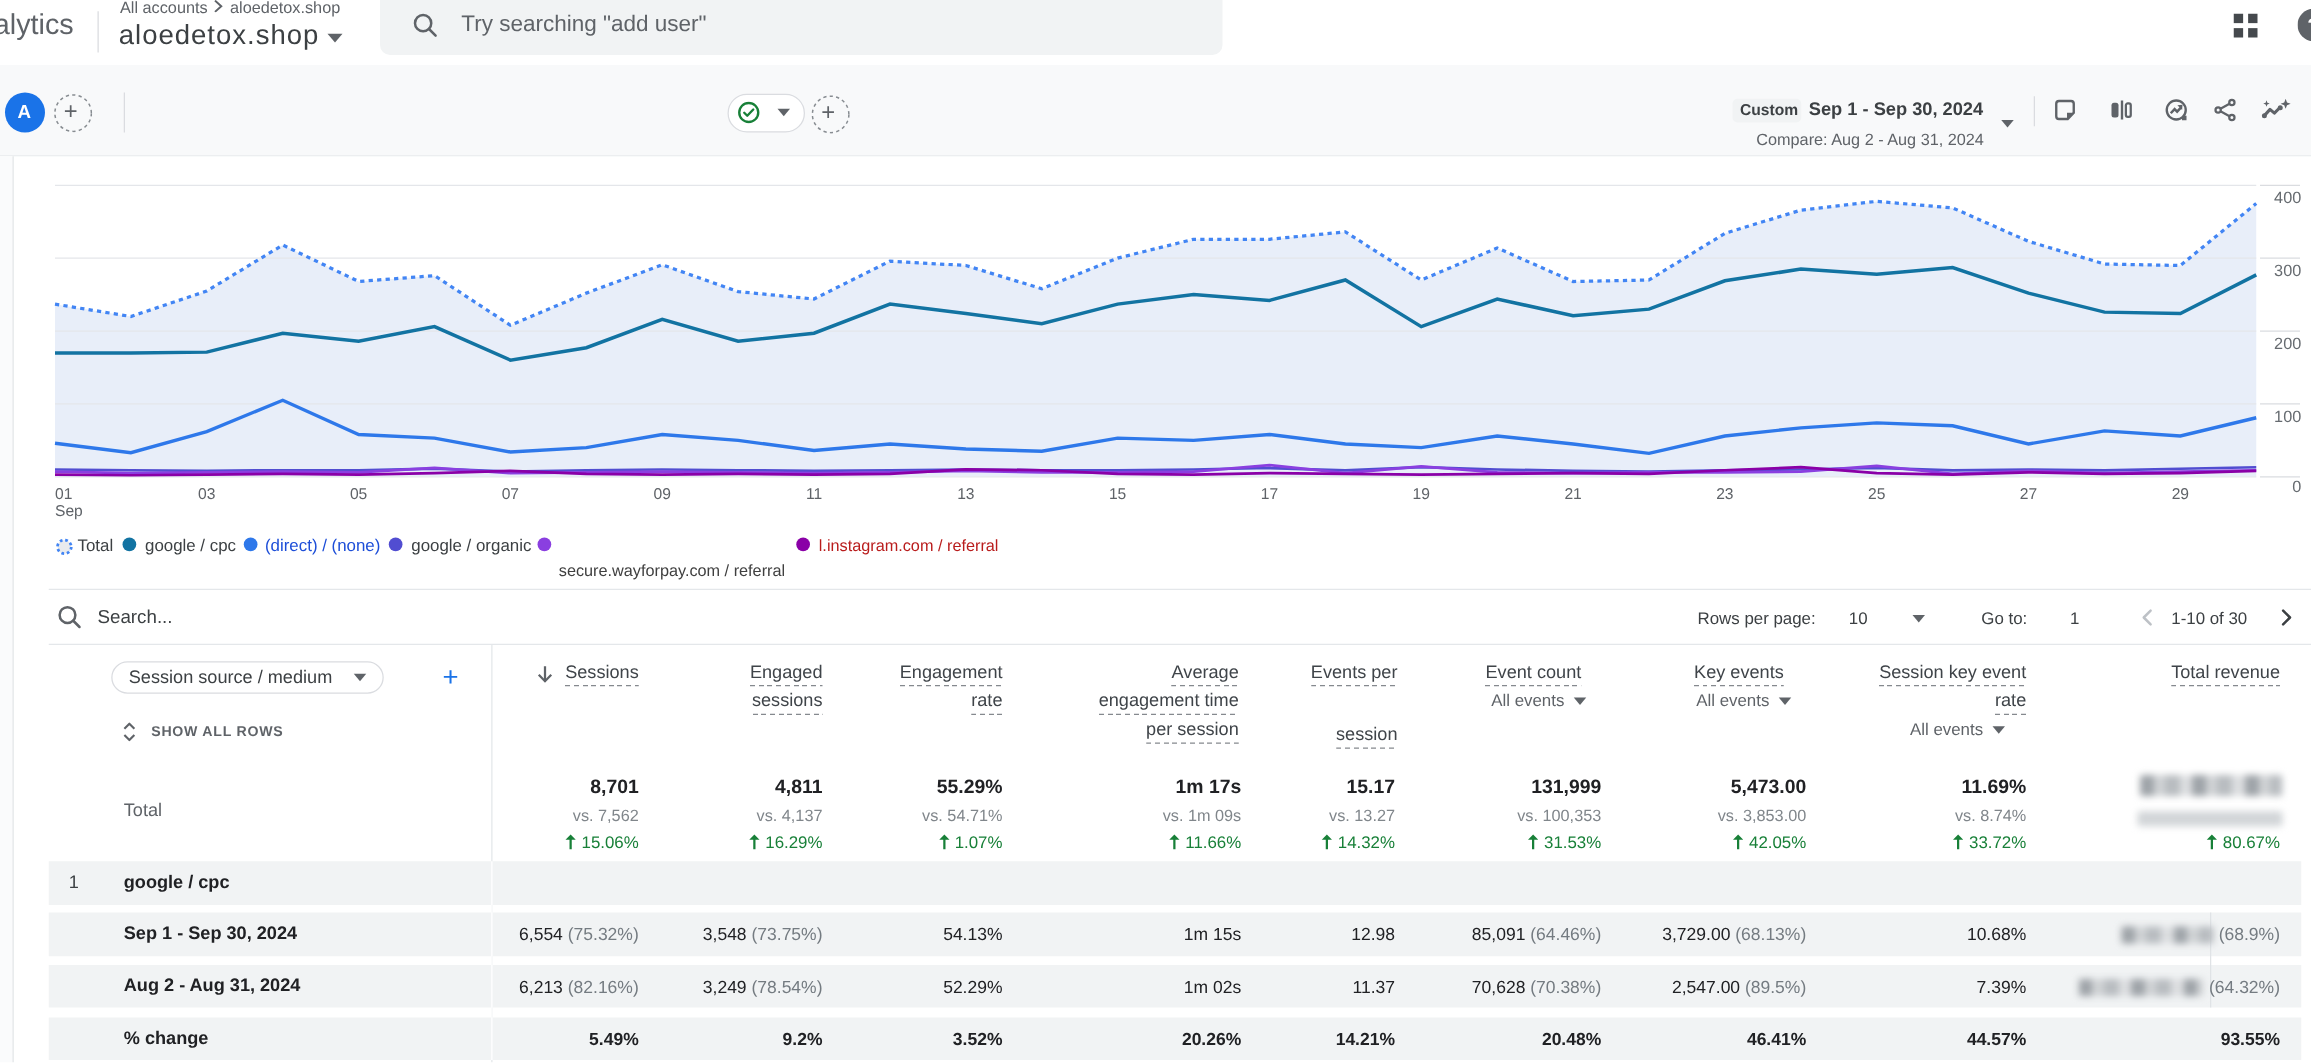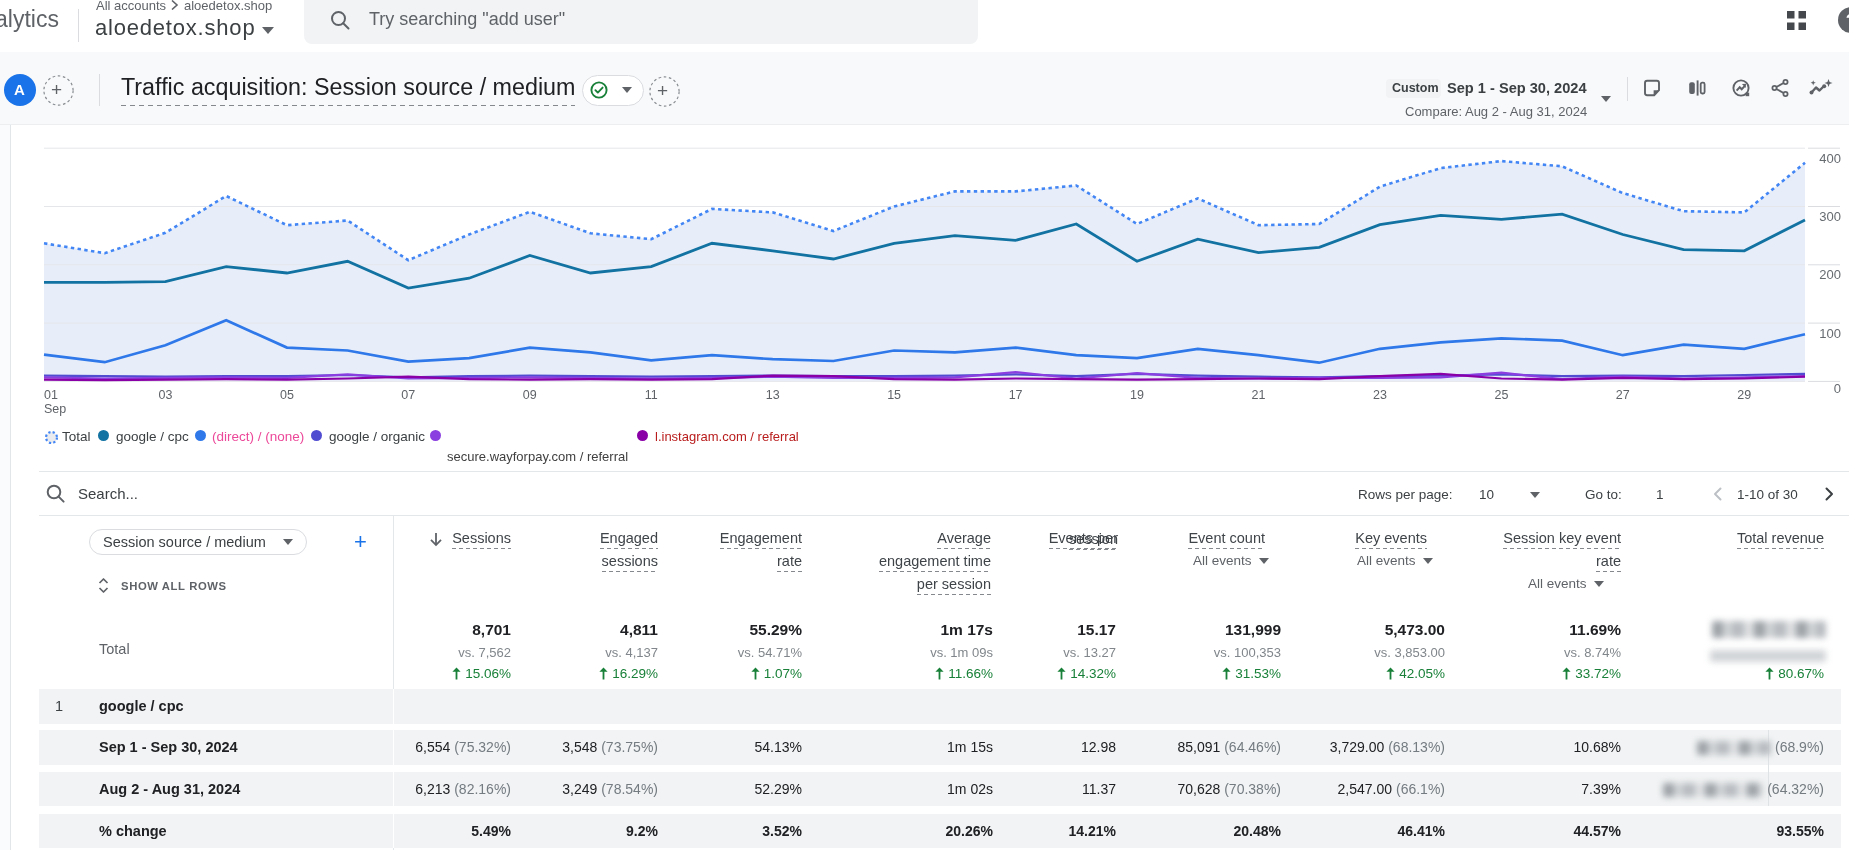--- a/index.html
+++ b/index.html
@@ -53,21 +53,20 @@
     </svg>
 
   <div class="abs" style="left:0;top:52px;width:1849px;height:73px;background:#f8f9fa;border-bottom:1px solid #eceef0;"></div>
   <div class="abs" style="left:4px;top:74px;width:32px;height:32px;border-radius:50%;background:#1a73e8;"></div>
   <div class="abs" style="left:14px;top:81px;font-size:15px;font-weight:bold;color:#fff;">A</div>
   <svg class="abs" style="left:43px;top:75px;" width="31" height="31" viewBox="0 0 31 31">
       <circle cx="15.5" cy="15.5" r="14.6" fill="none" stroke="#878c91" stroke-width="1.2" stroke-dasharray="2.6 2.6"></circle>
     </svg>
   <div class="abs" style="left:51px;top:79px;font-size:19px;color:#5f6368;font-weight:400;">+</div>
   <div class="abs" style="left:99px;top:74px;width:1px;height:32px;background:#dadce0;"></div>
-  <div class="abs" style="left:121px;top:74px;font-size:23.3px;color:#202124;padding-bottom:5px;background:repeating-linear-gradient(90deg,#85898e 0 5px,rgba(0,0,0,0) 5px 9px) left bottom / 100% 1.5px no-repeat;">Traffic acquisition: Session source / medium</div>
 
   <div class="abs" style="left:582px;top:75px;width:62px;height:31px;background:#fff;border:1px solid #dadce0;border-radius:16px;"></div>
   <svg class="abs" style="left:590px;top:81px;" width="18" height="18" viewBox="0 0 18 18">
       <circle cx="9" cy="9" r="7.6" fill="none" stroke="#188038" stroke-width="1.9"></circle>
       <path d="M5.4 9.2l2.4 2.4 4.8-5" fill="none" stroke="#188038" stroke-width="1.9" stroke-linecap="round" stroke-linejoin="round"></path>
     </svg>
   <div class="abs" style="left:622px;top:87px;width:0;height:0;border-left:5px solid transparent;border-right:5px solid transparent;border-top:6px solid #5f6368;"></div>
   <svg class="abs" style="left:649px;top:76px;" width="31" height="31" viewBox="0 0 31 31">
       <circle cx="15.5" cy="15.5" r="14.6" fill="none" stroke="#878c91" stroke-width="1.2" stroke-dasharray="2.6 2.6"></circle>
     </svg>
@@ -159,21 +158,21 @@
     <text x="44" y="288" font-size="12.5" fill="#5f6368">Sep</text>
   </svg>
 
   <svg class="abs" style="left:44px;top:430px;" width="15" height="15" viewBox="0 0 15 15">
       <circle cx="7.5" cy="7.5" r="5.5" fill="#e9ebee" stroke="#4285f4" stroke-width="2.2" stroke-dasharray="2.2 2.2"></circle>
     </svg>
   <div class="abs" style="left:62px;top:429px;font-size:13.5px;color:#3c4043;">Total</div>
   <div class="abs" style="left:98px;top:430px;width:11px;height:11px;border-radius:50%;background:#1273a2;"></div>
   <div class="abs" style="left:116px;top:429px;font-size:13.5px;color:#3c4043;">google / cpc</div>
   <div class="abs" style="left:195px;top:430px;width:11px;height:11px;border-radius:50%;background:#2e78ea;"></div>
-  <div class="abs" style="left:212px;top:429px;font-size:13.5px;color:#ec4899;">(direct) / (none)</div>
+  <div class="abs" style="left:212px;top:429px;font-size:13.5px;color:#1d4ed8;">(direct) / (none)</div>
   <div class="abs" style="left:311px;top:430px;width:11px;height:11px;border-radius:50%;background:#514dd1;"></div>
   <div class="abs" style="left:329px;top:429px;font-size:13.5px;color:#3c4043;">google / organic</div>
   <div class="abs" style="left:430px;top:430px;width:11px;height:11px;border-radius:50%;background:#8a3fe0;"></div>
   <div class="abs" style="left:447px;top:449px;font-size:13px;color:#404040;">secure.wayforpay.com / referral</div>
   <div class="abs" style="left:637px;top:430px;width:11px;height:11px;border-radius:50%;background:#8a00a7;"></div>
   <div class="abs" style="left:655px;top:429px;font-size:13px;color:#b91c1c;">l.instagram.com / referral</div>
 
   <div class="abs" style="left:39px;top:471px;width:1810px;height:1px;background:#e4e7ea;"></div>
   <svg class="abs" style="left:45px;top:483px;" width="21" height="21" viewBox="0 0 21 21">
       <circle cx="9" cy="9" r="6.3" fill="none" stroke="#5f6368" stroke-width="2"></circle>
@@ -211,21 +210,21 @@
     </svg>
   <div class="abs hdr dashu" style="right:1338px;top:530px;">Sessions</div>
   <div class="abs hdr dashu" style="right:1191px;top:530px;">Engaged</div>
   <div class="abs hdr dashu" style="right:1191px;top:553px;">sessions</div>
   <div class="abs hdr dashu" style="right:1047px;top:530px;">Engagement</div>
   <div class="abs hdr dashu" style="right:1047px;top:553px;">rate</div>
   <div class="abs hdr dashu" style="right:858px;top:530px;">Average</div>
   <div class="abs hdr dashu" style="right:858px;top:553px;">engagement time</div>
   <div class="abs hdr dashu" style="right:858px;top:576px;">per session</div>
   <div class="abs hdr dashu" style="right:731px;top:530px;">Events per</div>
-  <div class="abs hdr dashu" style="right:731px;top:531px;">session</div>
+  <div class="abs hdr dashu" style="right:731px;top:580px;">session</div>
   <div class="abs hdr dashu" style="right:584px;top:530px;">Event count</div>
   <div class="abs" style="right:580px;top:553px;font-size:13.5px;color:#5f6368;">All events&nbsp;&nbsp;<span style="display:inline-block;width:0;height:0;border-left:5px solid transparent;border-right:5px solid transparent;border-top:6px solid #5f6368;margin-bottom:1px;"></span></div>
   <div class="abs hdr dashu" style="right:422px;top:530px;">Key events</div>
   <div class="abs" style="right:416px;top:553px;font-size:13.5px;color:#5f6368;">All events&nbsp;&nbsp;<span style="display:inline-block;width:0;height:0;border-left:5px solid transparent;border-right:5px solid transparent;border-top:6px solid #5f6368;margin-bottom:1px;"></span></div>
   <div class="abs hdr dashu" style="right:228px;top:530px;">Session key event</div>
   <div class="abs hdr dashu" style="right:228px;top:553px;">rate</div>
   <div class="abs" style="right:245px;top:576px;font-size:13.5px;color:#5f6368;">All events&nbsp;&nbsp;<span style="display:inline-block;width:0;height:0;border-left:5px solid transparent;border-right:5px solid transparent;border-top:6px solid #5f6368;margin-bottom:1px;"></span></div>
   <div class="abs hdr dashu" style="right:25px;top:530px;">Total revenue</div>
 
   <div class="abs" style="left:99px;top:641px;font-size:14.5px;color:#5f6368;">Total</div>
@@ -296,21 +295,21 @@
   <div class="abs cellv r" style="right:228px;top:739px;">10.68%</div>
   <div class="abs cellv r" style="right:25px;top:739px;"><span class="blurbox" style="width:74px;height:14px;"></span> <span class="pgray">(68.9%)</span></div>
 
   <div class="abs" style="left:99px;top:781px;font-size:14.5px;font-weight:bold;color:#202124;">Aug 2 - Aug 31, 2024</div>
   <div class="abs cellv r" style="right:1338px;top:781px;">6,213 <span class="pgray">(82.16%)</span></div>
   <div class="abs cellv r" style="right:1191px;top:781px;">3,249 <span class="pgray">(78.54%)</span></div>
   <div class="abs cellv r" style="right:1047px;top:781px;">52.29%</div>
   <div class="abs cellv r" style="right:856px;top:781px;">1m 02s</div>
   <div class="abs cellv r" style="right:733px;top:781px;">11.37</div>
   <div class="abs cellv r" style="right:568px;top:781px;">70,628 <span class="pgray">(70.38%)</span></div>
-  <div class="abs cellv r" style="right:404px;top:781px;">2,547.00 <span class="pgray">(66.1%)</span></div>
+  <div class="abs cellv r" style="right:404px;top:781px;">2,547.00 <span class="pgray">(89.5%)</span></div>
   <div class="abs cellv r" style="right:228px;top:781px;">7.39%</div>
   <div class="abs cellv r" style="right:25px;top:781px;"><span class="blurbox" style="width:100px;height:14px;"></span> <span class="pgray">(64.32%)</span></div>
 
   <div class="abs" style="left:99px;top:823px;font-size:14.5px;font-weight:bold;color:#202124;">% change</div>
   <div class="abs cellv r" style="right:1338px;top:823px;font-weight:bold;">5.49%</div>
   <div class="abs cellv r" style="right:1191px;top:823px;font-weight:bold;">9.2%</div>
   <div class="abs cellv r" style="right:1047px;top:823px;font-weight:bold;">3.52%</div>
   <div class="abs cellv r" style="right:856px;top:823px;font-weight:bold;text-align:center;">20.26%</div>
   <div class="abs cellv r" style="right:733px;top:823px;font-weight:bold;">14.21%</div>
   <div class="abs cellv r" style="right:568px;top:823px;font-weight:bold;">20.48%</div>

